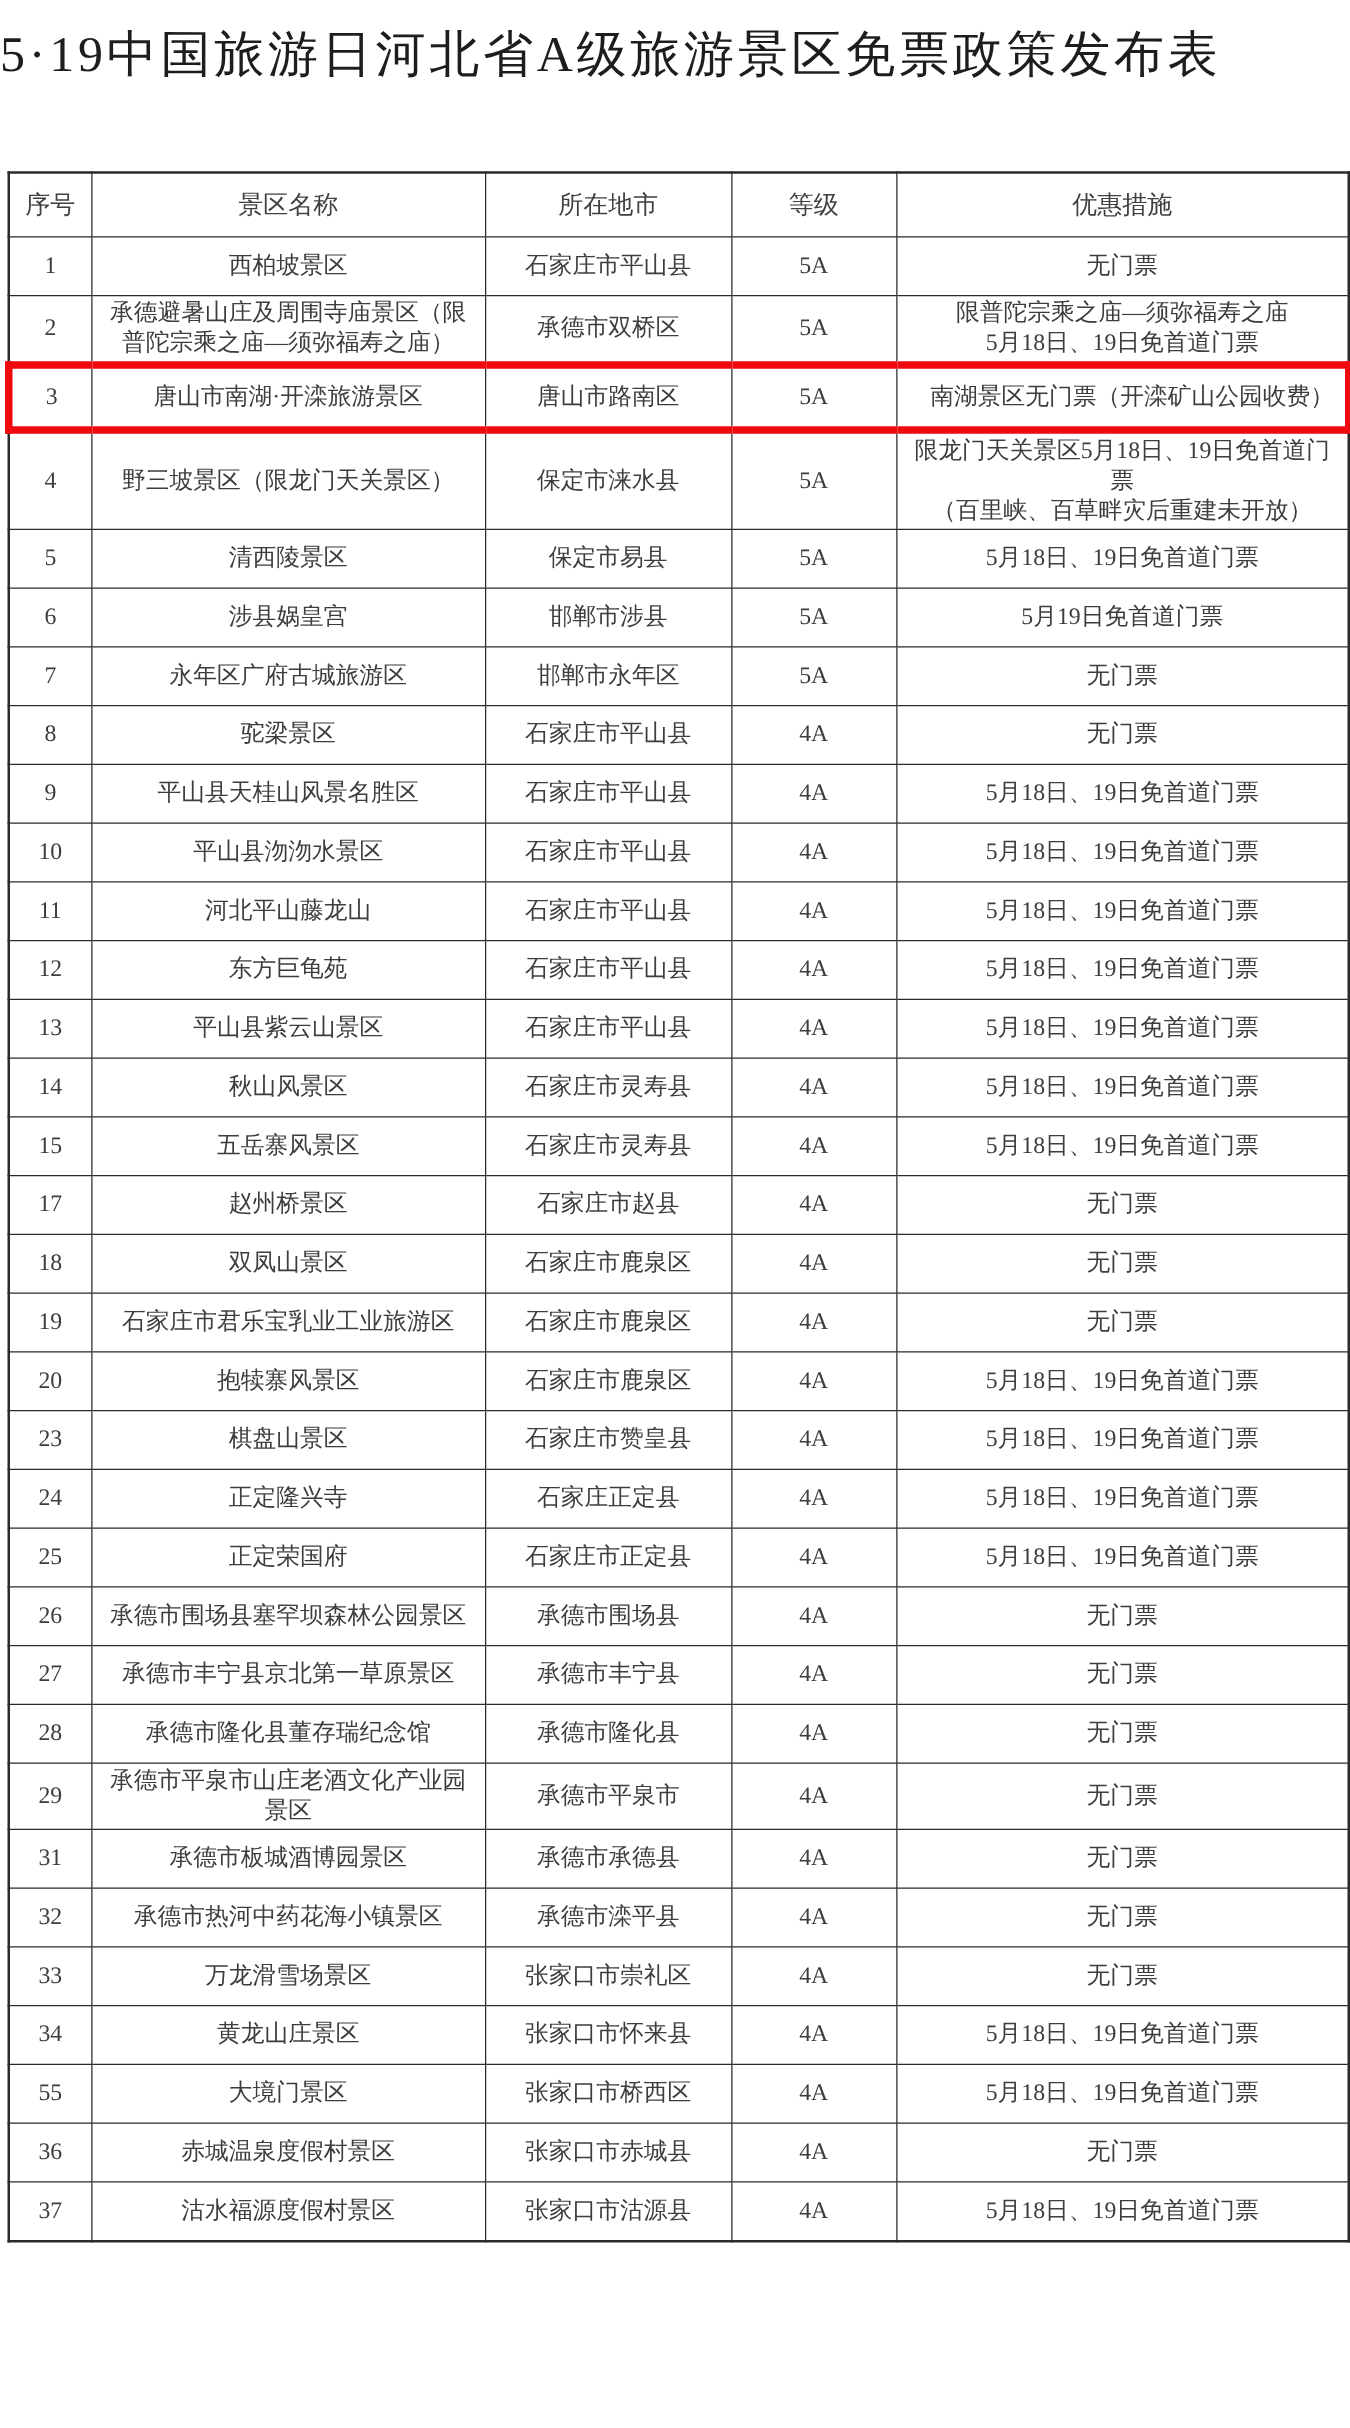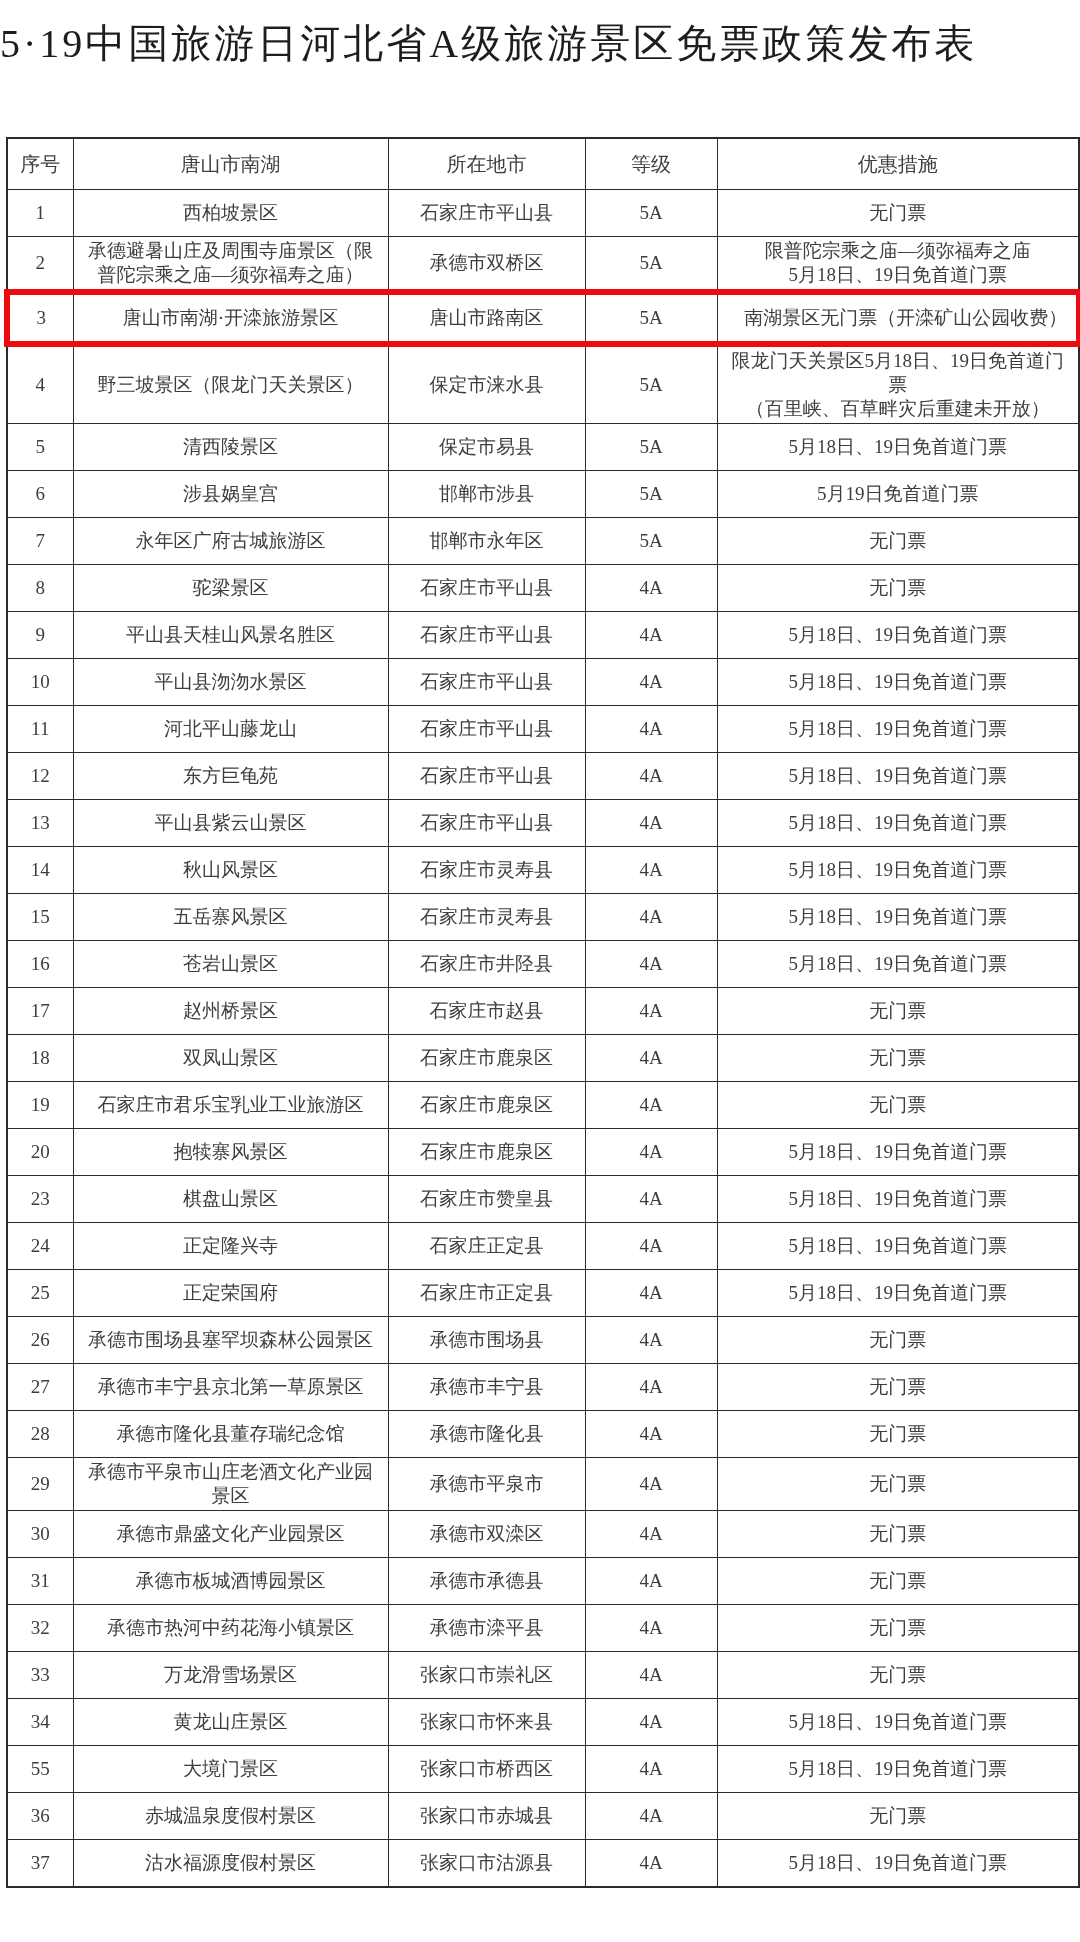--- a/index.html
+++ b/index.html
@@ -70,21 +70,21 @@
     <colgroup>
       <col style="width:66px">
       <col style="width:315px">
       <col style="width:197px">
       <col style="width:132px">
       <col style="width:362px">
     </colgroup>
     <thead>
       <tr>
         <th>序号</th>
-        <th>唐山市南湖</th>
+        <th>景区名称</th>
         <th>所在地市</th>
         <th>等级</th>
         <th>优惠措施</th>
       </tr>
     </thead>
     <tbody>
 
     <tr>
         <td class="cell-no">1</td>
         <td class="cell-name">西柏坡景区</td>
@@ -186,27 +186,20 @@
         <td class="cell-measure">5月18日、19日免首道门票</td>
       </tr>
         <tr>
         <td class="cell-no">15</td>
         <td class="cell-name">五岳寨风景区</td>
         <td class="cell-city">石家庄市灵寿县</td>
         <td class="cell-level">4A</td>
         <td class="cell-measure">5月18日、19日免首道门票</td>
       </tr>
         <tr>
-        <td class="cell-no">16</td>
-        <td class="cell-name">苍岩山景区</td>
-        <td class="cell-city">石家庄市井陉县</td>
-        <td class="cell-level">4A</td>
-        <td class="cell-measure">5月18日、19日免首道门票</td>
-      </tr>
-        <tr>
         <td class="cell-no">17</td>
         <td class="cell-name">赵州桥景区</td>
         <td class="cell-city">石家庄市赵县</td>
         <td class="cell-level">4A</td>
         <td class="cell-measure">无门票</td>
       </tr>
         <tr>
         <td class="cell-no">18</td>
         <td class="cell-name">双凤山景区</td>
         <td class="cell-city">石家庄市鹿泉区</td>
@@ -266,27 +259,20 @@
         <td class="cell-no">28</td>
         <td class="cell-name">承德市隆化县董存瑞纪念馆</td>
         <td class="cell-city">承德市隆化县</td>
         <td class="cell-level">4A</td>
         <td class="cell-measure">无门票</td>
       </tr>
         <tr>
         <td class="cell-no">29</td>
         <td class="cell-name">承德市平泉市山庄老酒文化产业园景区</td>
         <td class="cell-city">承德市平泉市</td>
-        <td class="cell-level">4A</td>
-        <td class="cell-measure">无门票</td>
-      </tr>
-        <tr>
-        <td class="cell-no">30</td>
-        <td class="cell-name">承德市鼎盛文化产业园景区</td>
-        <td class="cell-city">承德市双滦区</td>
         <td class="cell-level">4A</td>
         <td class="cell-measure">无门票</td>
       </tr>
         <tr>
         <td class="cell-no">31</td>
         <td class="cell-name">承德市板城酒博园景区</td>
         <td class="cell-city">承德市承德县</td>
         <td class="cell-level">4A</td>
         <td class="cell-measure">无门票</td>
       </tr>

